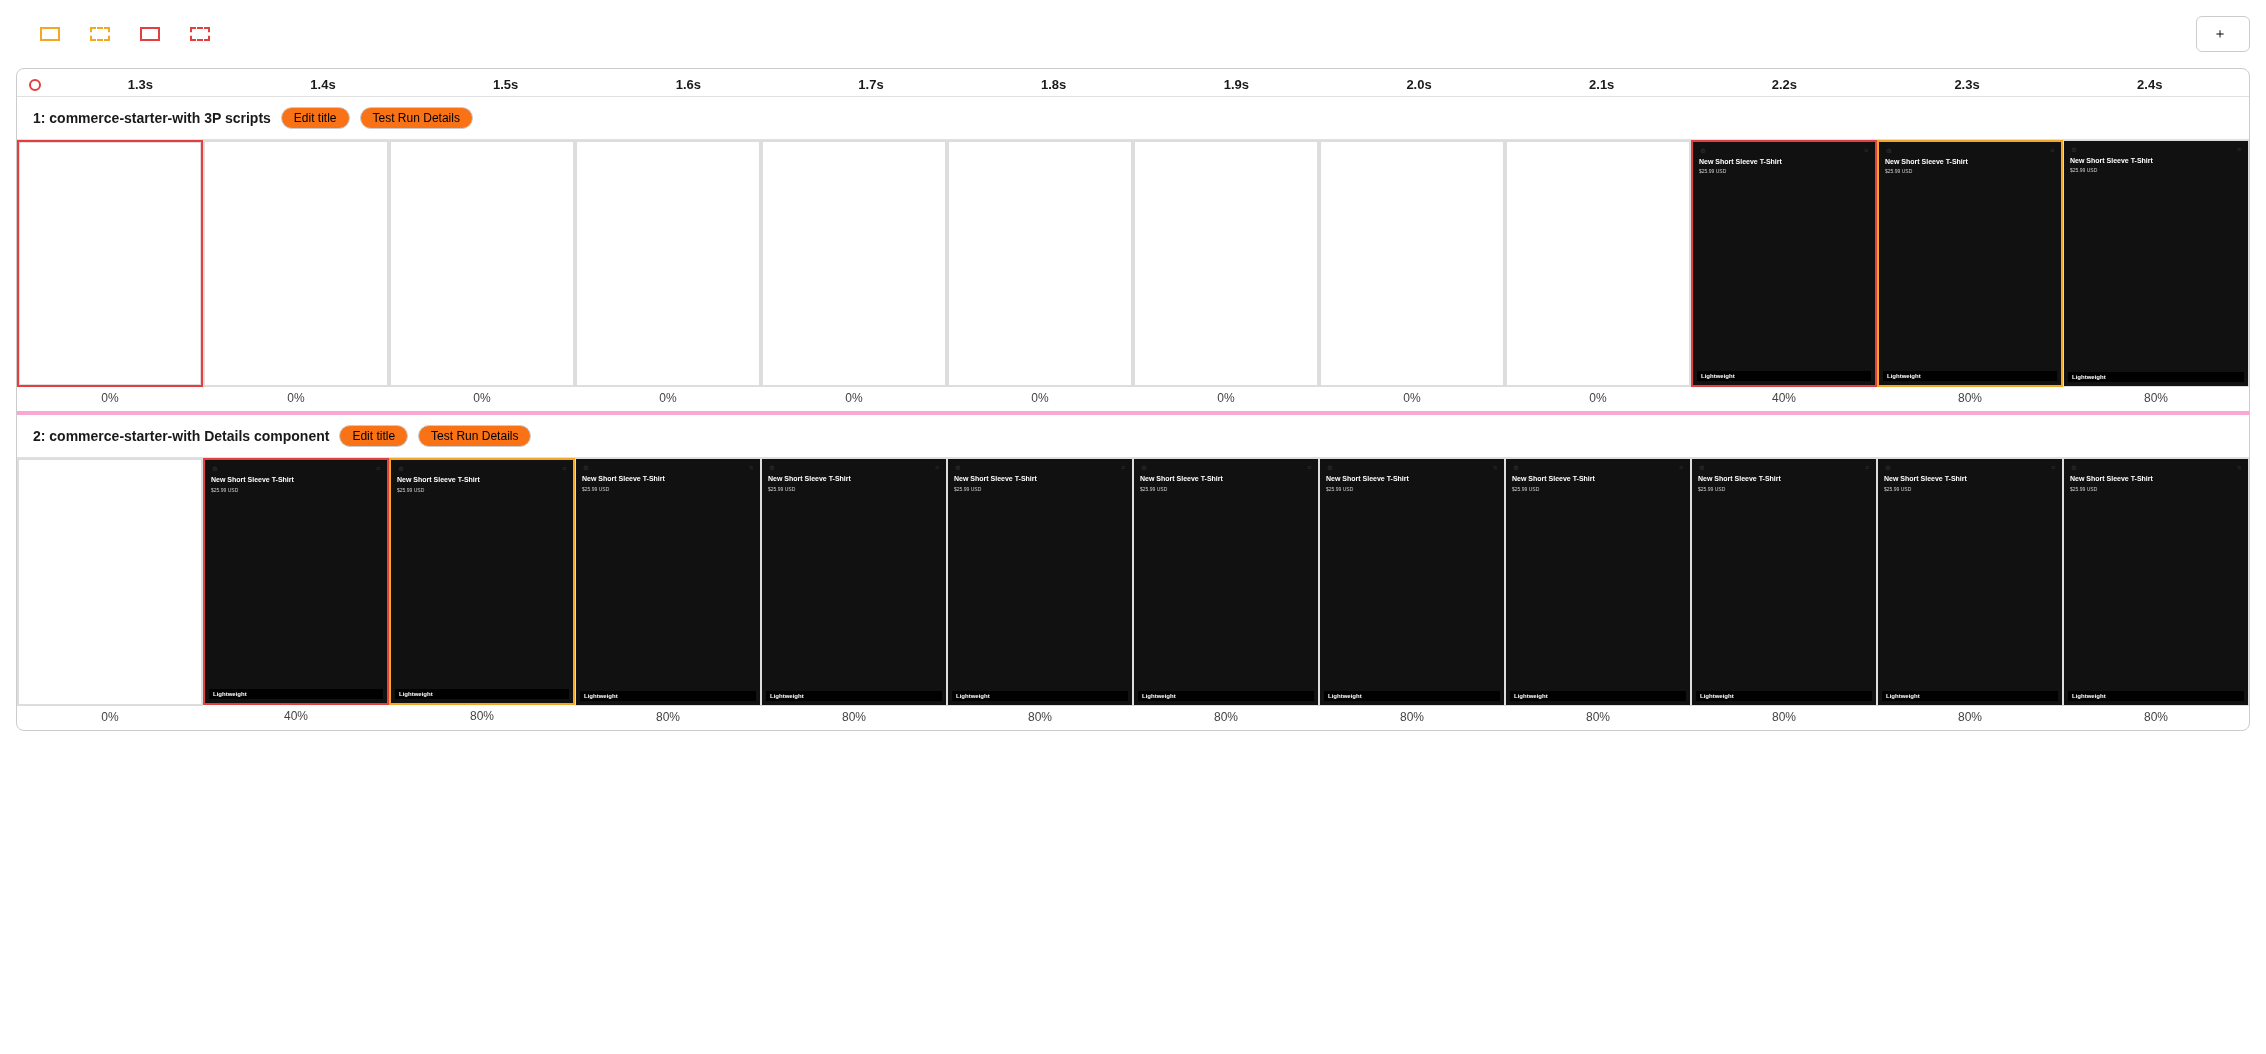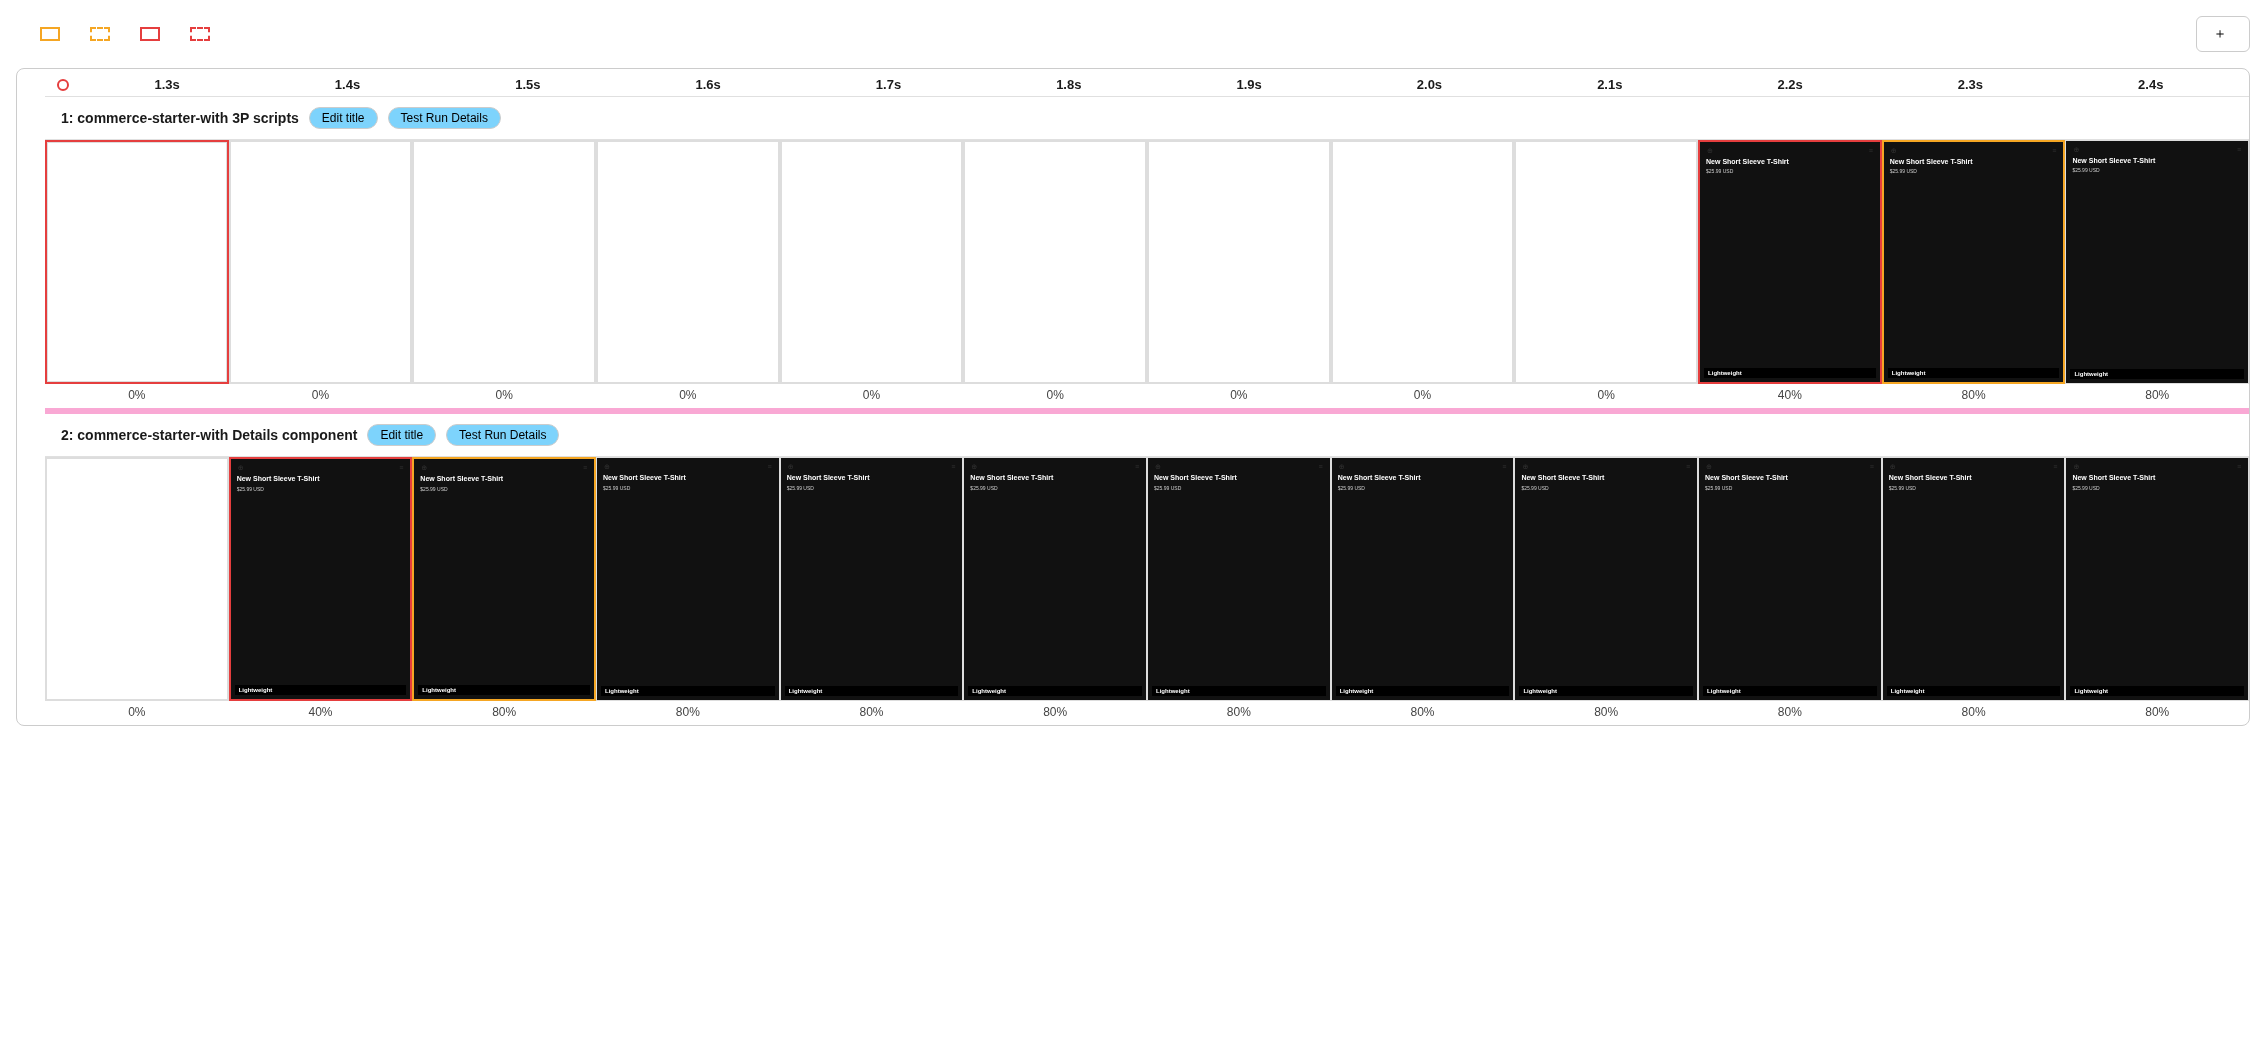--- a/index.html
+++ b/index.html
@@ -64,21 +64,20 @@
       align-items: center;
       gap: 6px;
       white-space: nowrap;
     }
 
     
     .filmstrip-container {
       border: 1.5px solid #ccc;
       border-radius: 8px;
       overflow: hidden;
-      padding-left: 28px;
     }
 
     
     .timeline-header {
       display: flex;
       align-items: center;
       padding: 8px 0 4px 0;
       border-bottom: 1px solid #e0e0e0;
       position: relative;
     }
@@ -97,35 +96,35 @@
     }
     .timeline-tick {
       flex: 1;
       text-align: center;
       font-weight: 700;
       font-size: 13px;
     }
 
     
     .row-section {
-      border-bottom: 6px solid #f9a8d4;
+      border-bottom: 4px solid #f9a8d4;
     }
     .row-section:last-child { border-bottom: none; }
 
     .row-header {
       display: flex;
       align-items: center;
       gap: 10px;
       padding: 10px 16px;
       font-weight: 700;
       font-size: 14px;
     }
     .row-title-btn {
       border: 1.5px solid #ccc;
-      background: #7dd3fc;
+      background: #f97316;
       border-radius: 20px;
       padding: 3px 12px;
       cursor: pointer;
       font-size: 12px;
       font-weight: 400;
     }
 
     .frames-row {
       display: flex;
       align-items: stretch;

